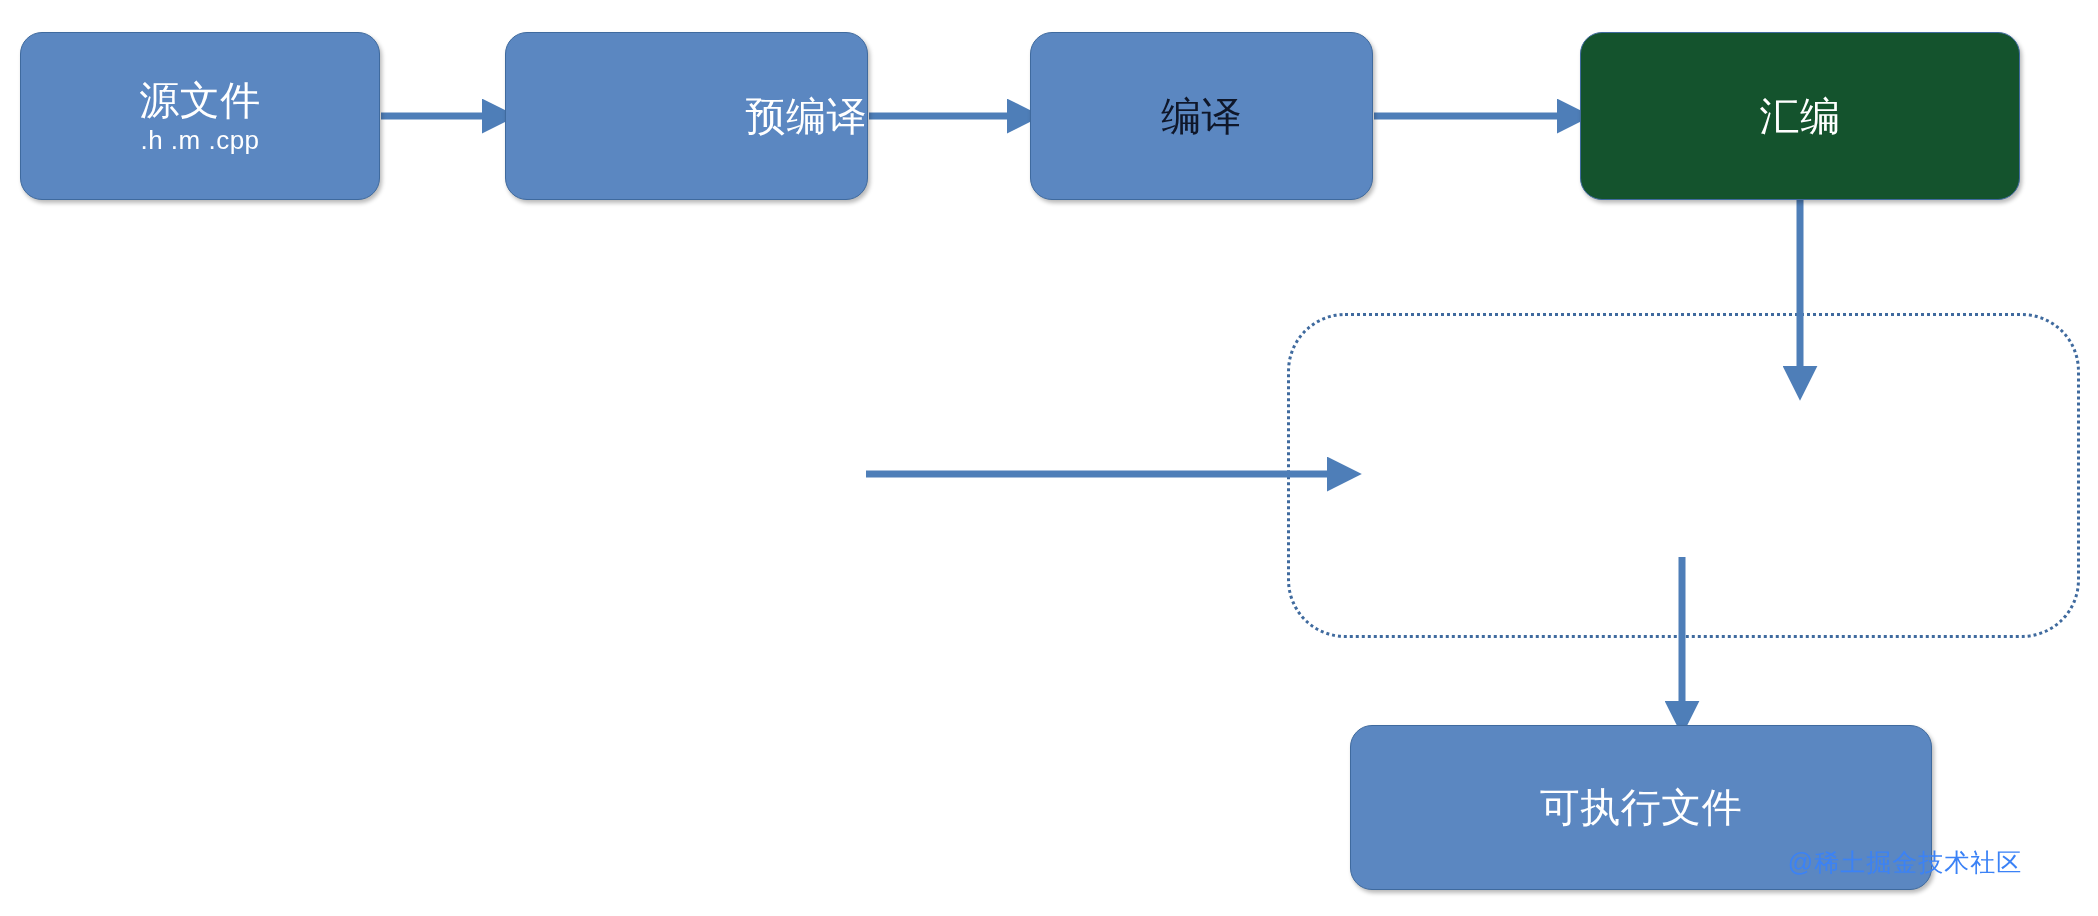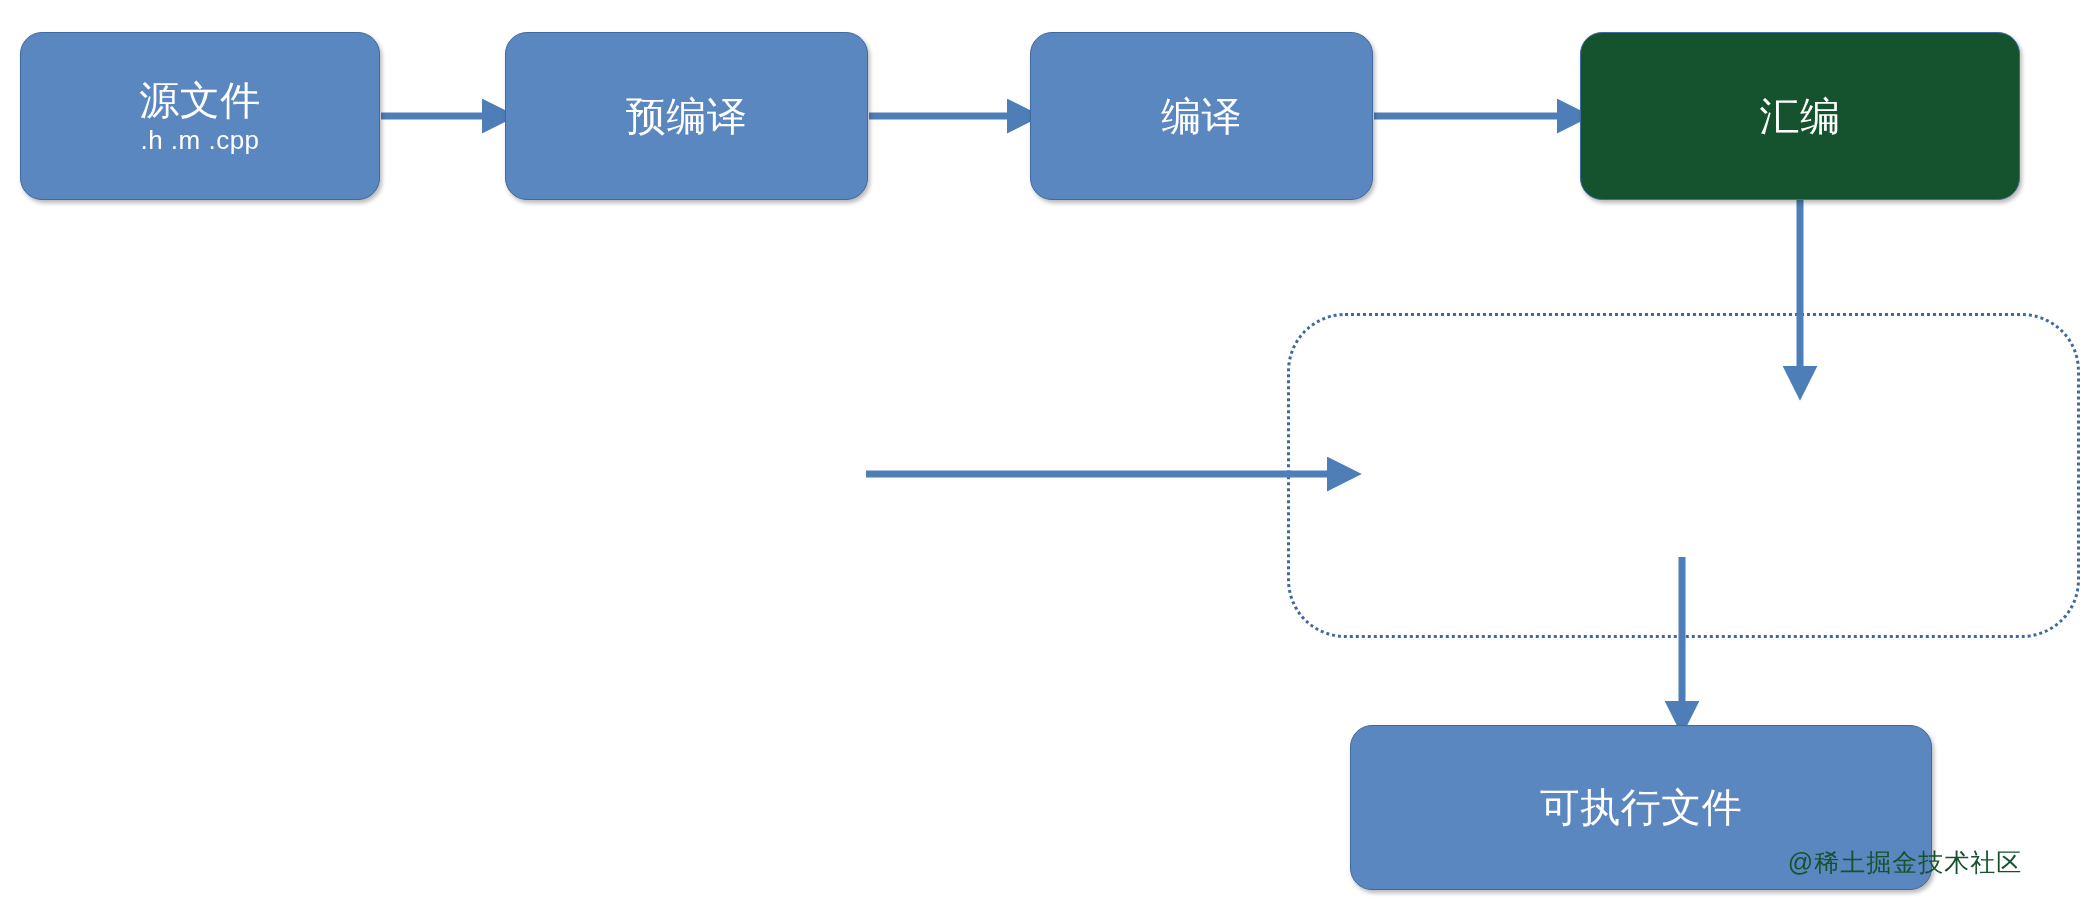--- a/index.html
+++ b/index.html
@@ -100,33 +100,33 @@
 
       <line x1="1682" y1="557" x2="1682" y2="719" stroke="#4E7EB8" stroke-width="7" marker-end="url(#arrowhead)"></line>
     </svg>
   </div>
 
   <div class="node" id="node-source" style="left: 20px; top: 32px; width: 360px; height: 168px; background: rgb(91, 135, 193); border-color: rgb(63, 106, 158); color: rgb(255, 255, 255);">
     <span class="line1">源文件</span>
     <span class="line2">.h .m .cpp</span>
   </div>
 
-  <div class="node single" id="node-precompile" style="left: 505px; top: 32px; width: 363px; height: 168px; background: rgb(91, 135, 193); border-color: rgb(63, 106, 158); color: rgb(255, 255, 255);">
+  <div class="node single" id="node-precompile" style="left: 505px; top: 32px; width: 363px; height: 168px; background: rgb(91, 135, 193); border-color: rgb(63, 106, 158); color: rgb(255, 255, 255); align-items: flex-end;">
     <span class="line1">预编译</span>
   </div>
 
-  <div class="node single" id="node-compile" style="left: 1030px; top: 32px; width: 343px; height: 168px; background: rgb(91, 135, 193); border-color: rgb(63, 106, 158); color: #ffffff;">
+  <div class="node single" id="node-compile" style="left: 1030px; top: 32px; width: 343px; height: 168px; background: rgb(91, 135, 193); border-color: rgb(63, 106, 158); color: #0f172a;">
     <span class="line1">编译</span>
   </div>
 
   <div class="node single" id="node-assemble" style="left: 1580px; top: 32px; width: 440px; height: 168px; background: #14532d; border-color: rgb(63, 106, 158); color: rgb(255, 255, 255);">
     <span class="line1">汇编</span>
   </div>
 
 
 
   <div class="node single" id="node-executable" style="left: 1350px; top: 725px; width: 582px; height: 165px; background: rgb(91, 135, 193); border-color: rgb(63, 106, 158); color: rgb(255, 255, 255);">
     <span class="line1">可执行文件</span>
   </div>
 
-  <div class="watermark" id="watermark" style="left: 1905px; top: 862px; transform: translate(-50%, -50%); color: #14532d;">@稀土掘金技术社区</div>
+  <div class="watermark" id="watermark" style="left: 1905px; top: 862px; transform: translate(-50%, -50%); color: #3b82f6;">@稀土掘金技术社区</div>
 
 </div>
 
 </body></html>

